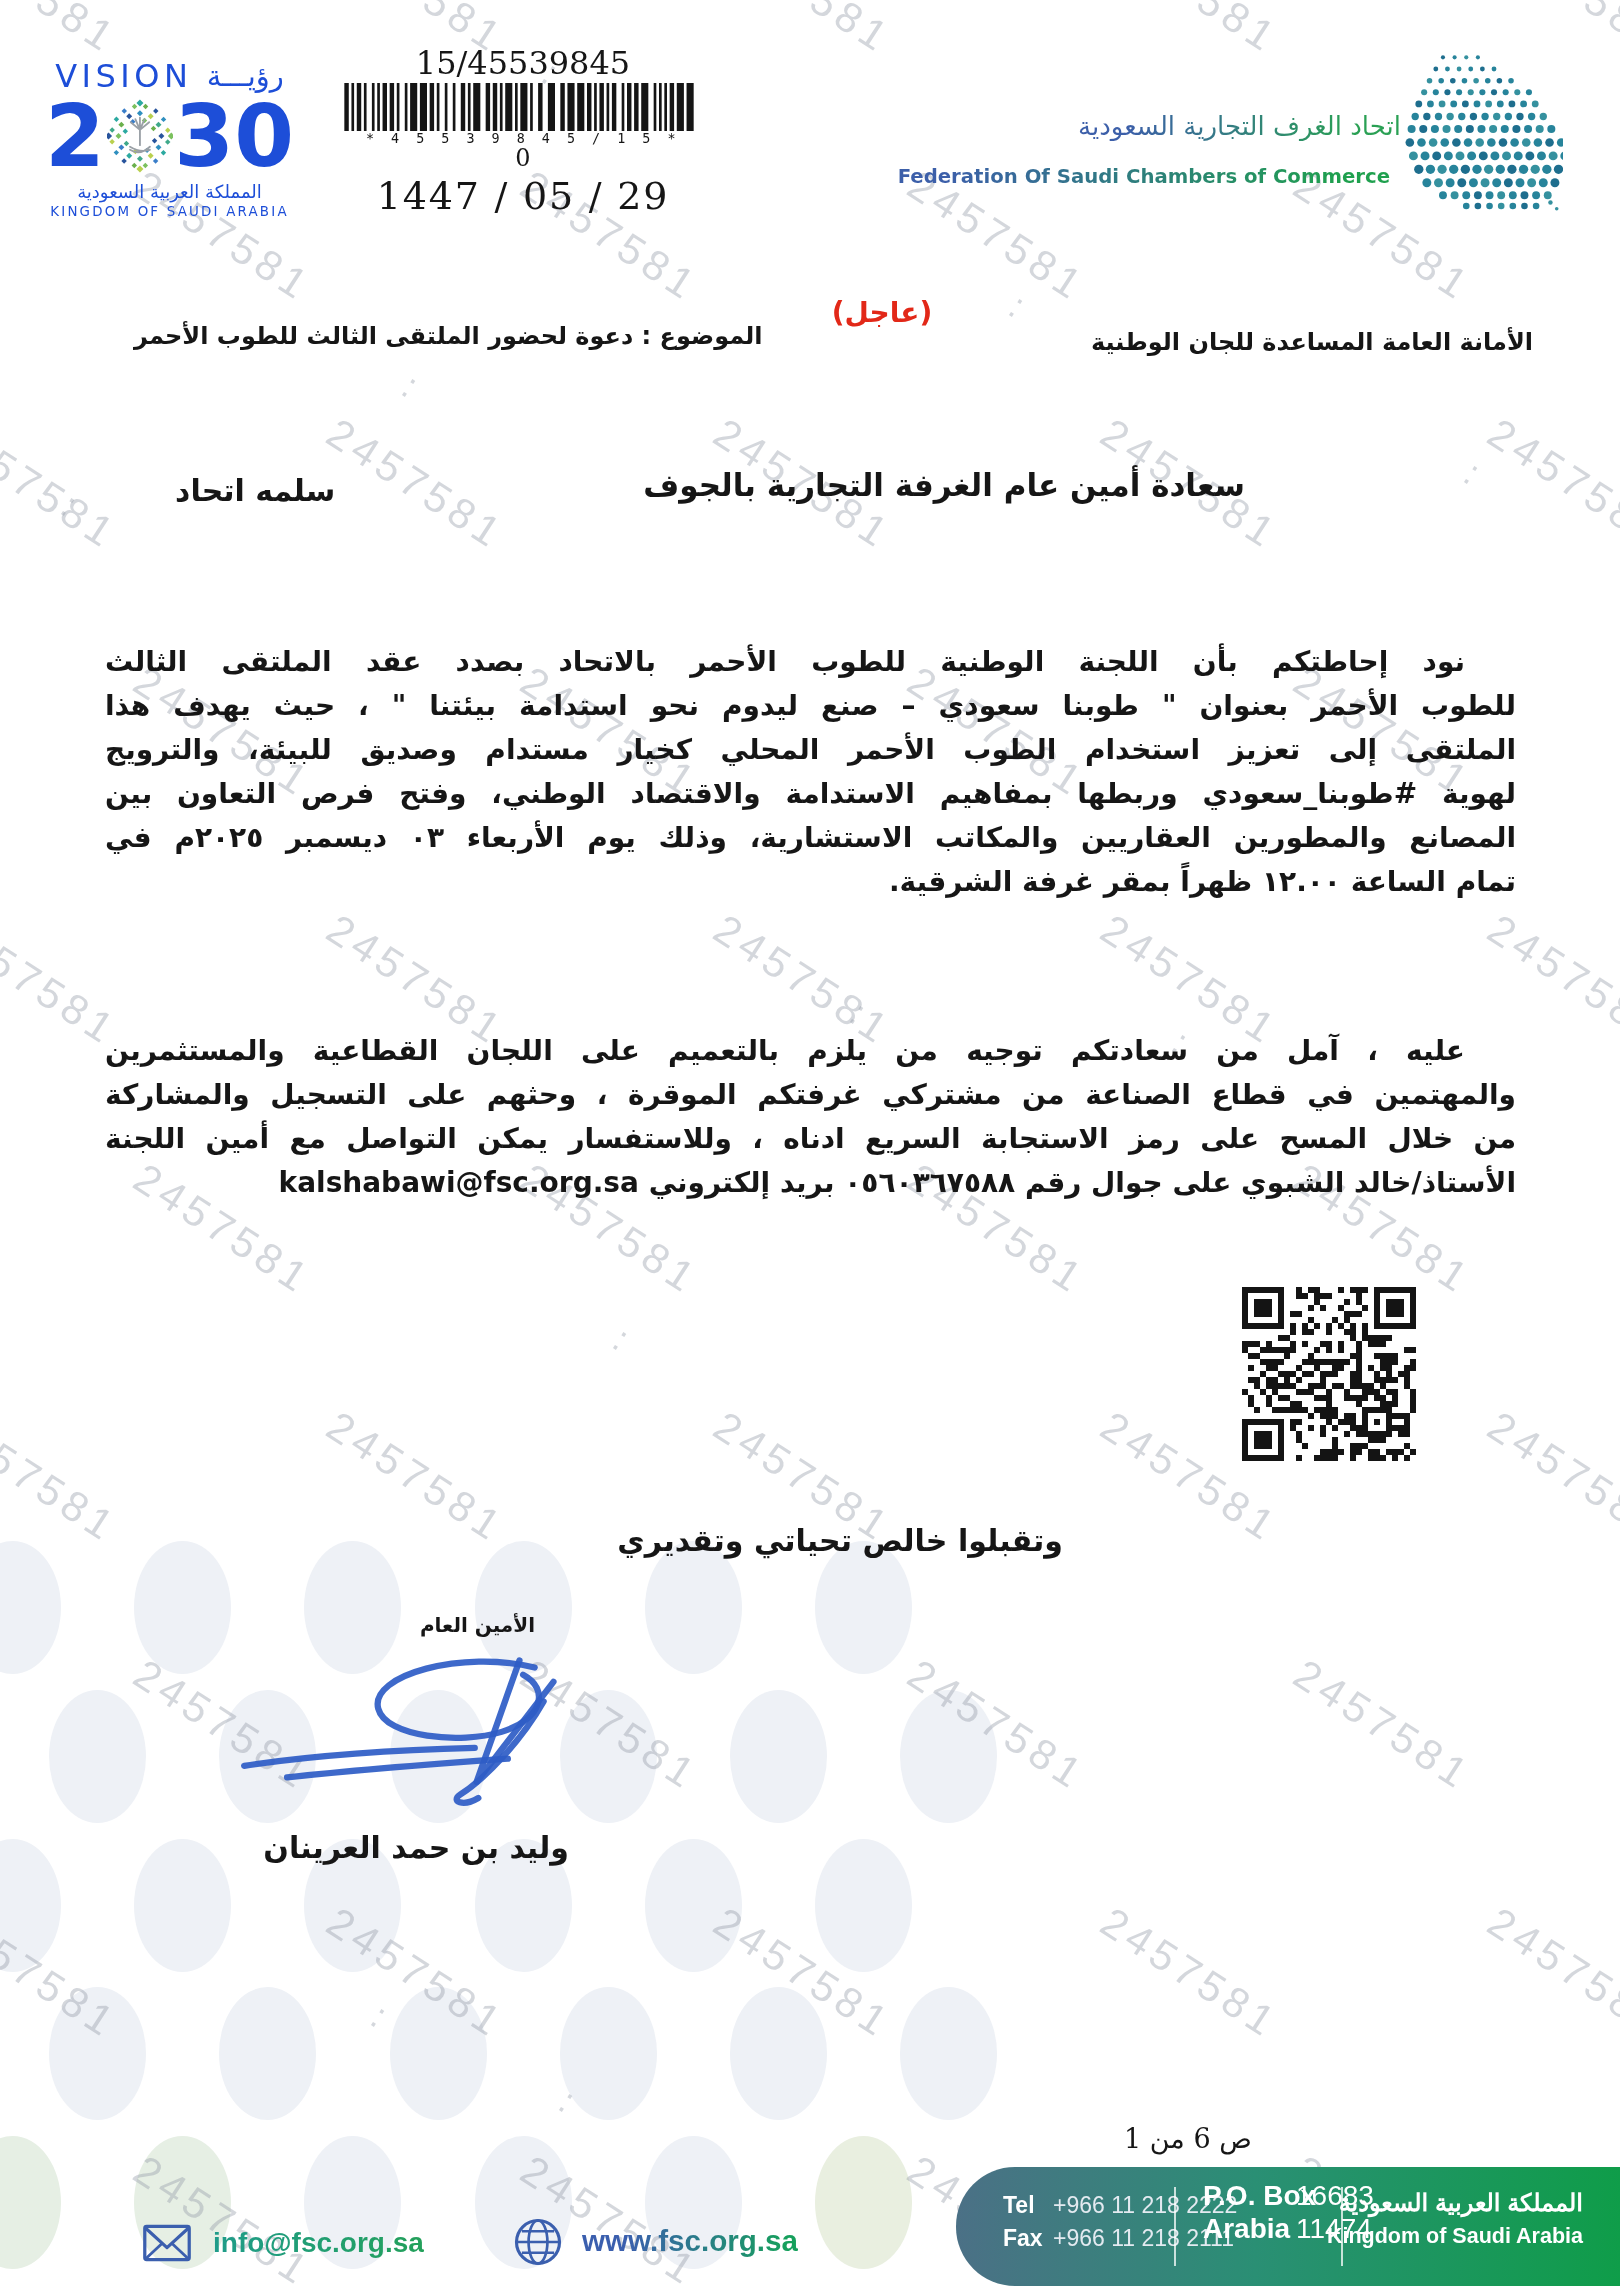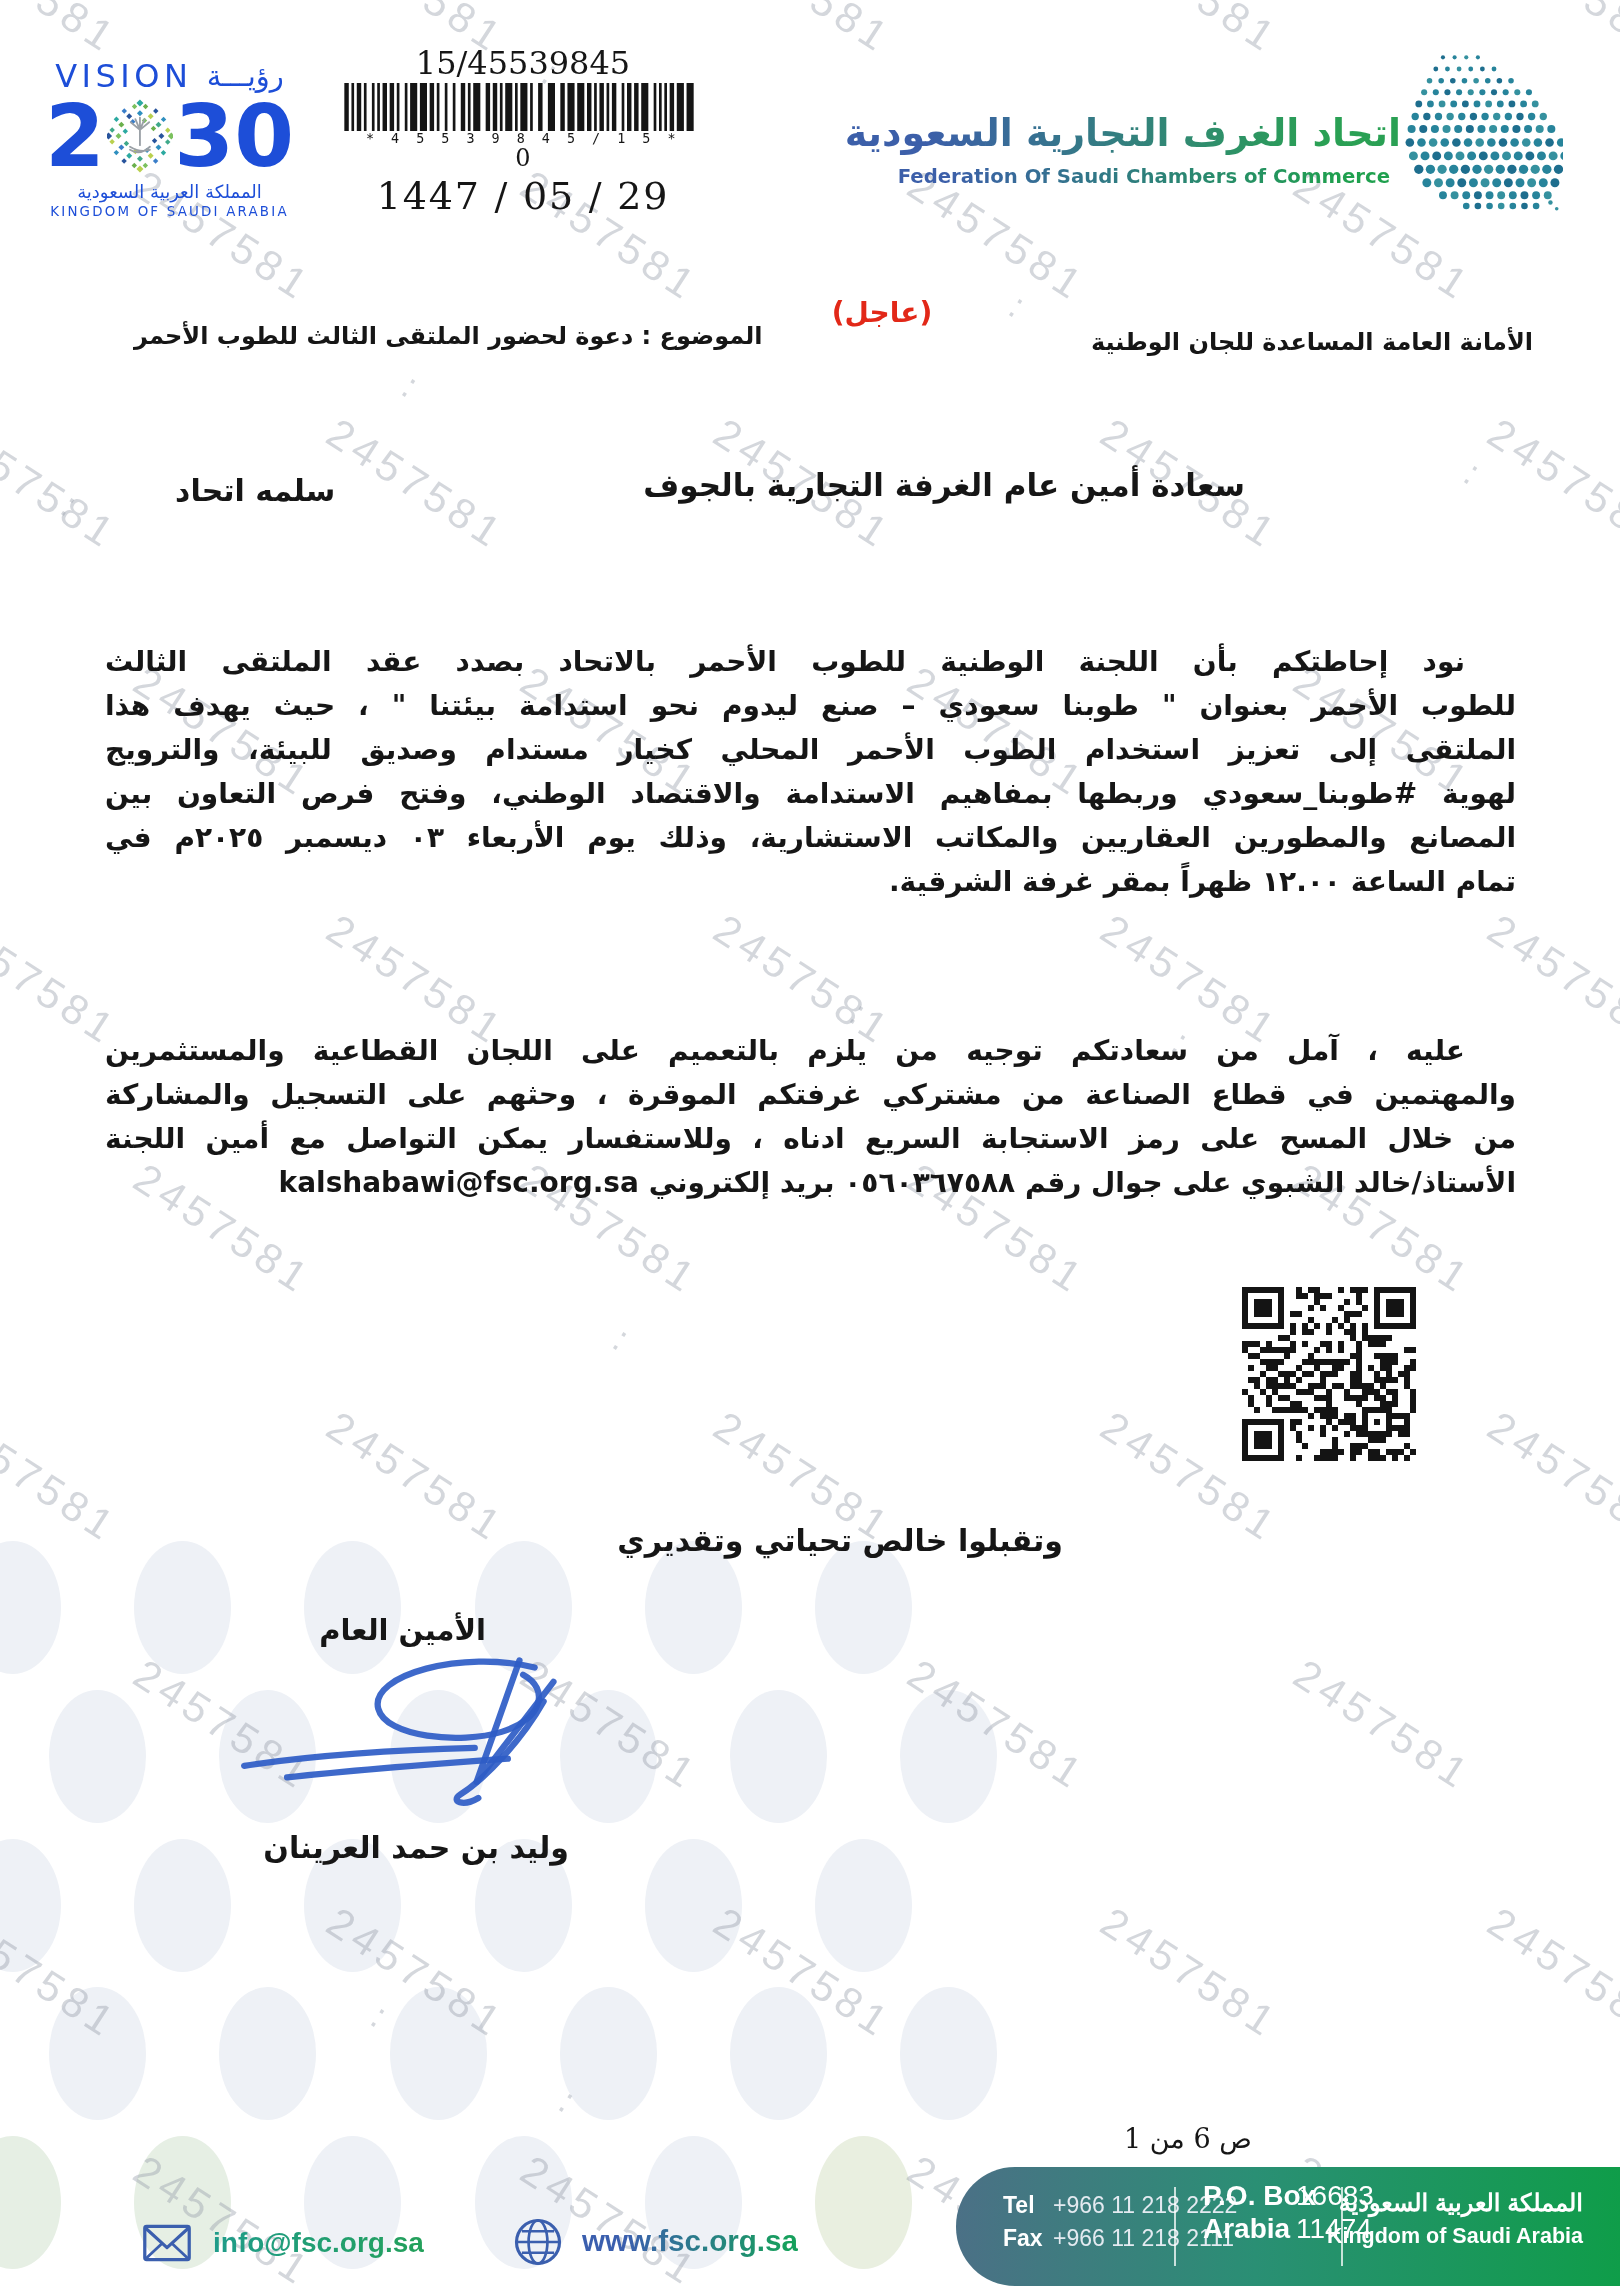--- a/index.html
+++ b/index.html
@@ -26,21 +26,21 @@
   .v-en2{font-size:13.4px;letter-spacing:2.2px;margin-top:2.7px;}
   
   .barcode-block{left:343px;top:45px;width:360px;text-align:center;}
   .ref{font-family:"DejaVu Serif",serif;font-size:32px;line-height:36px;}
   #barcode{display:block;margin:1.8px auto 0 auto;}
   .bdigits{font-family:"DejaVu Sans Mono",monospace;font-size:13.4px;letter-spacing:4.5px;
            white-space:pre;margin-top:0px;}
   .bzero{font-family:"DejaVu Serif",serif;font-size:24px;line-height:25px;}
   .bdate{font-family:"DejaVu Serif",serif;font-size:38px;letter-spacing:1.8px;margin-top:3.6px;}
   
-  .fsc-ar{right:219px;top:111px;font-size:38px;font-weight:bold;white-space:nowrap;
+  .fsc-ar{right:219px;top:111px;font-size:26px;font-weight:normal;white-space:nowrap;
           background:linear-gradient(90deg,#3c5fa9 15%,#2aa054 85%);
           -webkit-background-clip:text;background-clip:text;color:transparent;}
   .fsc-en{right:230px;top:165px;font-size:19.7px;font-weight:bold;white-space:nowrap;
           background:linear-gradient(90deg,#3c5fa9 10%,#1fa04e 90%);
           -webkit-background-clip:text;background-clip:text;color:transparent;}
   #fsc-map{left:1391px;top:52px;}
   
   .urgent{left:824px;top:296px;width:116px;text-align:center;font-size:28px;font-weight:bold;color:#e22818;}
   .dept{right:87px;top:328px;font-size:24px;font-weight:bold;direction:rtl;}
   .subject{left:134px;top:322px;font-size:24px;font-weight:bold;direction:rtl;}
@@ -49,21 +49,21 @@
   .honor{left:175px;top:473px;font-size:30px;font-weight:bold;direction:rtl;}
   .greet{right:447px;top:546px;font-size:31px;font-weight:bold;direction:rtl;}
   
   .para{left:105px;width:1411px;font-size:28px;font-weight:bold;direction:rtl;line-height:44px;}
   .p1{top:640px;} .p2{top:1029px;}
   .para .justified{text-align:justify;text-align-last:justify;text-indent:51px;}
   .para .lastline{text-align:right;}
   #qr{left:1242px;top:1287px;background:#fff;}
   
   .regards{right:557px;top:1523px;font-size:30px;font-weight:bold;direction:rtl;}
-  .sg-title{right:1134px;top:1613px;font-size:29px;font-weight:bold;direction:rtl;}
+  .sg-title{right:1085px;top:1613px;font-size:20px;font-weight:bold;direction:rtl;}
   #signature{left:235px;top:1655px;}
   .sg-name{right:1051px;top:1830px;font-size:30px;font-weight:bold;direction:rtl;}
   
   .page-info{left:1124px;top:2123px;font-family:"DejaVu Serif",serif;font-size:27px;direction:rtl;}
   .f-email{left:213px;top:2227px;font-size:28px;font-weight:bold;font-family:"Liberation Sans",sans-serif;
            background:linear-gradient(90deg,#1f9c8a,#23a05a);
            -webkit-background-clip:text;background-clip:text;color:transparent;}
   .f-www{left:582px;top:2224px;font-size:29.6px;font-weight:bold;font-family:"Liberation Sans",sans-serif;
            background:linear-gradient(90deg,#3b5fae 20%,#16a05c 95%);
            -webkit-background-clip:text;background-clip:text;color:transparent;}

